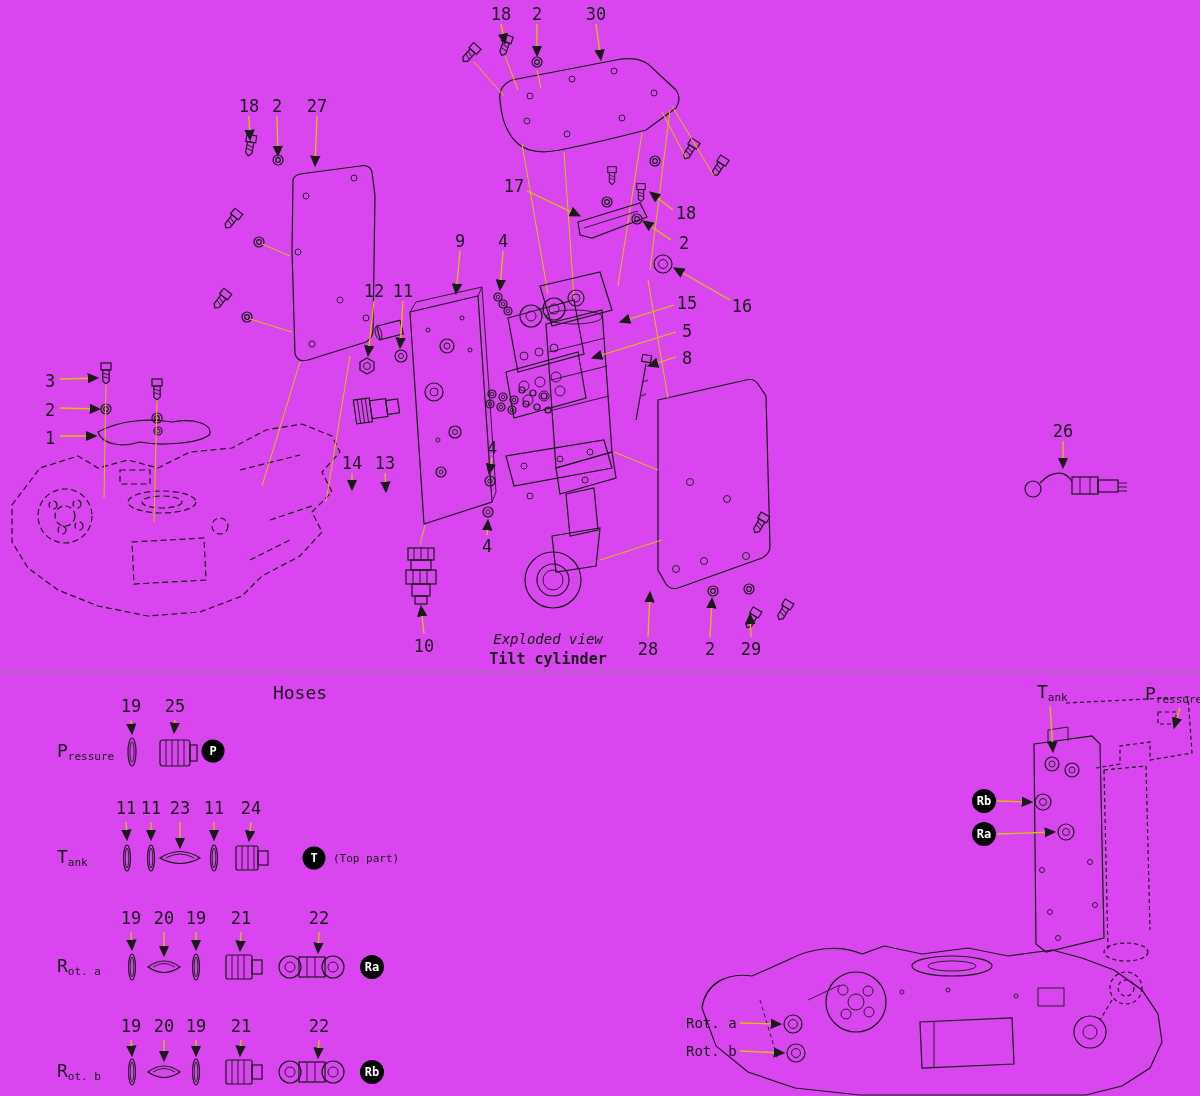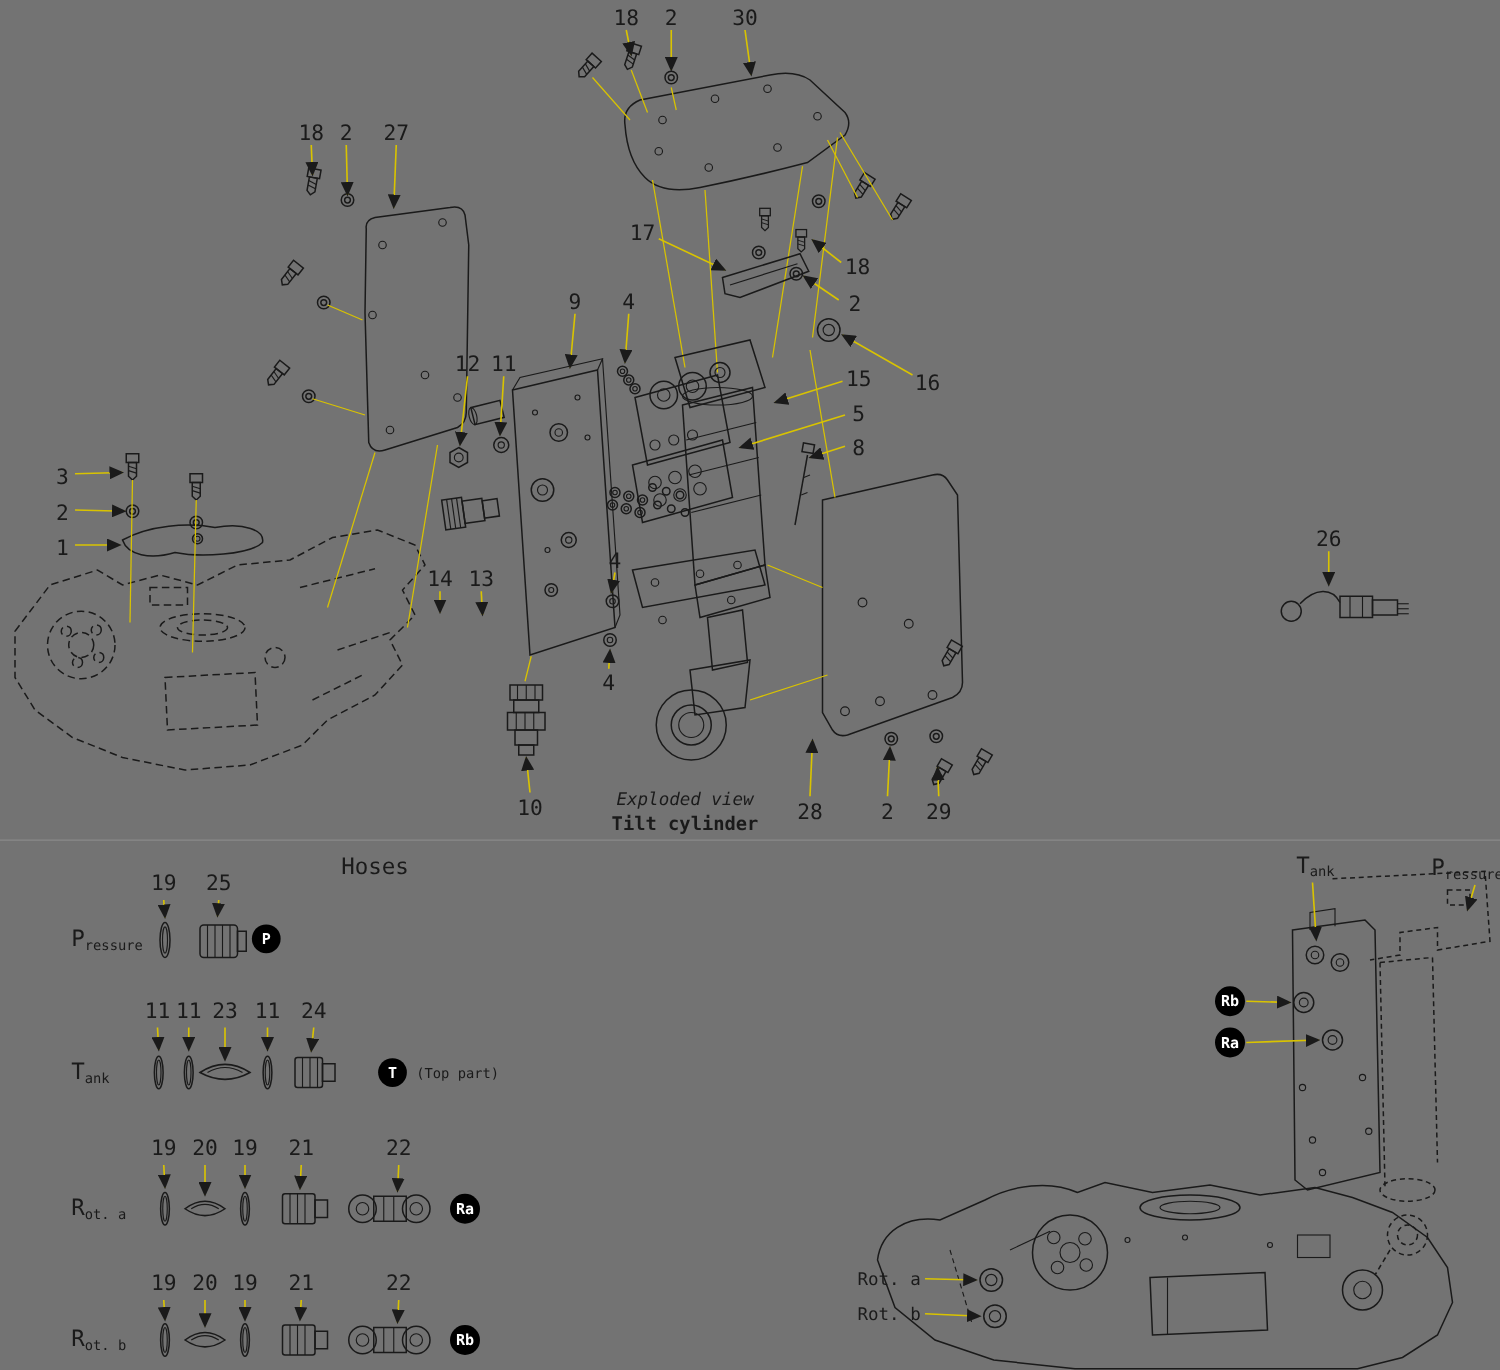--- a/index.html
+++ b/index.html
@@ -1,16 +1,16 @@
 <!DOCTYPE html>
 <html><head>
 <meta charset="utf-8">
 <style>
   html,body{margin:0;padding:0;background:#ffffff;}
-  #page{position:relative;width:1200px;height:1096px;background:#737373;overflow:hidden;text-decoration:underline;}
+  #page{position:relative;width:1200px;height:1096px;background:#d946ef;overflow:hidden;text-decoration:underline;}
   svg{display:block;}
   .ink{stroke:#1a1a1a;fill:none;stroke-width:1.2;}
   .ink-thin{stroke:#1a1a1a;fill:none;stroke-width:0.9;}
   .dash{stroke-dasharray:6 3.5;}
   .dash2{stroke-dasharray:4 3;}
   .lead{stroke:#d9c300;fill:none;stroke-width:1.3;}
   .proj{stroke:#d9c300;fill:none;stroke-width:1;}
   text{fill:#1a1a1a;font-family:"DejaVu Sans Mono","DejaVu Sans",monospace;}
   .num{font-size:17px;}
   .ttl{font-size:18px;}

